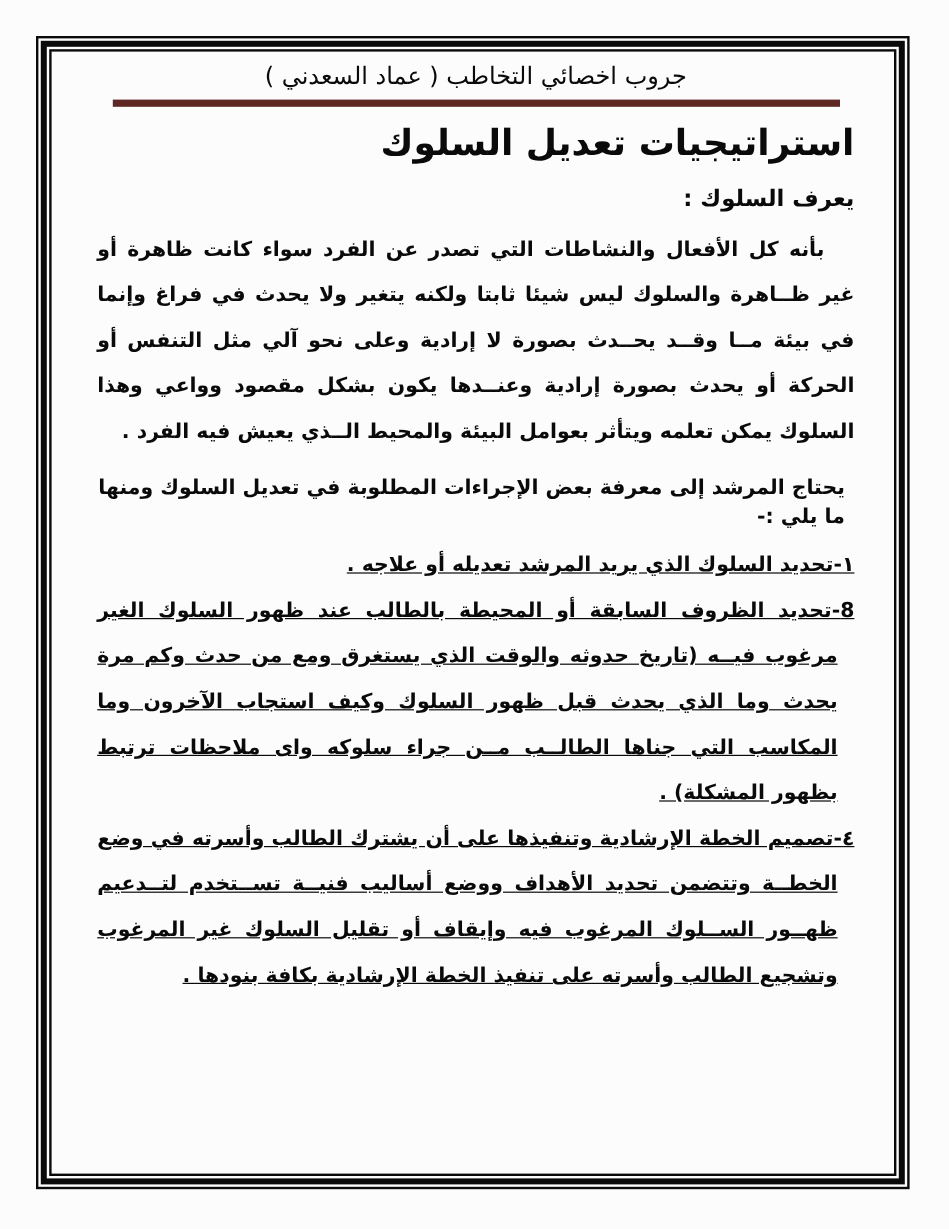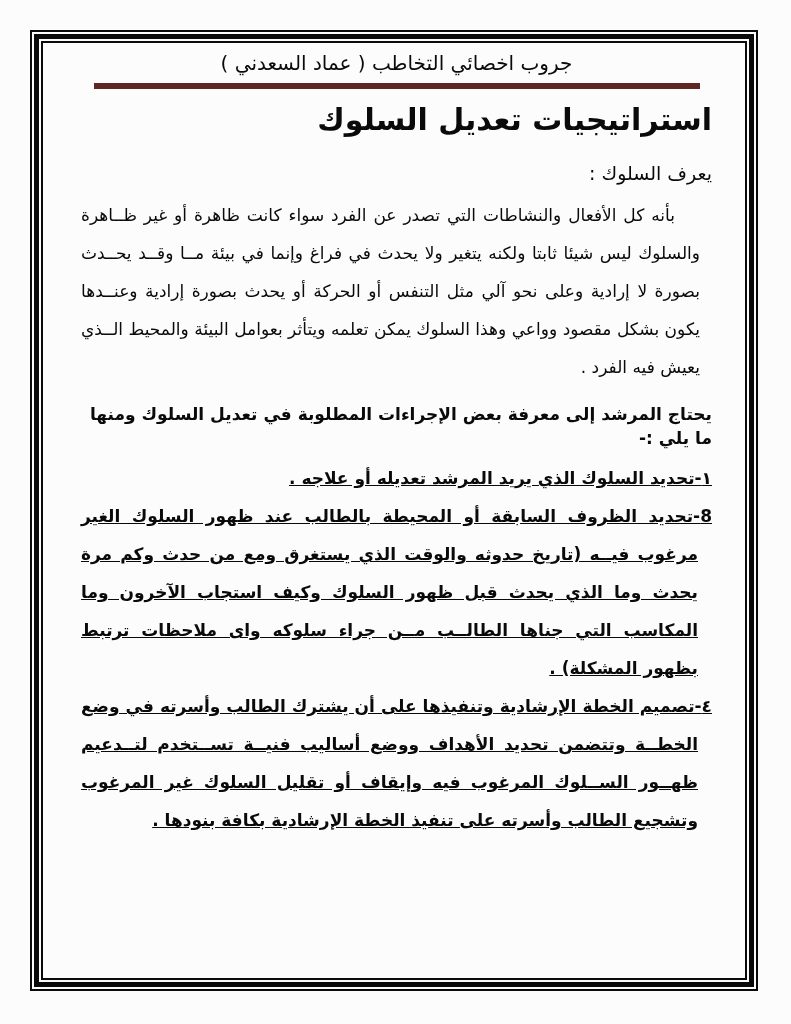--- a/index.html
+++ b/index.html
@@ -44,36 +44,36 @@
     margin: 8px auto 0 auto;
   }
   .doc-title {
     text-align: right;
     font-size: 30px;
     font-weight: bold;
     margin: 13px 0 0 0;
   }
   .subheading {
     font-size: 19px;
-    font-weight: normal;
-    margin-top: 25px;
+    font-weight: bold;
+    margin-top: 18px;
   }
   .para {
     font-size: 17px;
-    font-weight: normal;
+    font-weight: bold;
     line-height: 38px;
     text-align: justify;
-    margin: 12px 12px 0 0;
+    margin: 12px 0 0 0;
   }
   .para.first-indent { text-indent: 25px; }
   .intro-line {
     font-size: 17px;
     font-weight: bold;
     line-height: 24px;
-    margin: 16px 0 0 0;
+    margin: 16px 8px 0 0;
   }
   .steps { margin-top: 9px; }
   .step {
     font-size: 17px;
     font-weight: bold;
     line-height: 38px;
     text-align: justify;
     margin: 0;
     padding-right: 14px;   
     text-indent: -14px;

